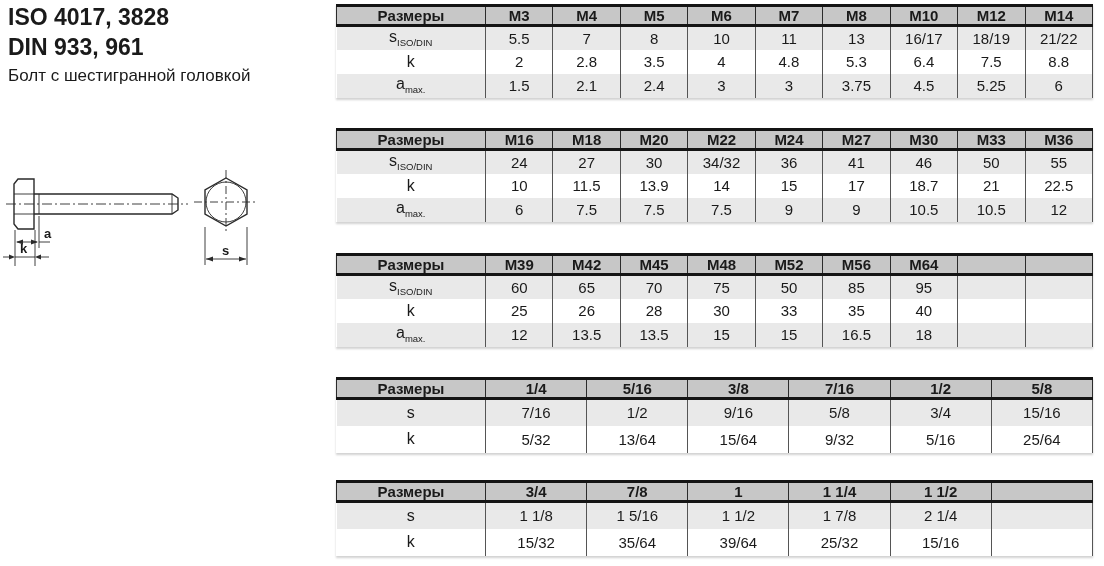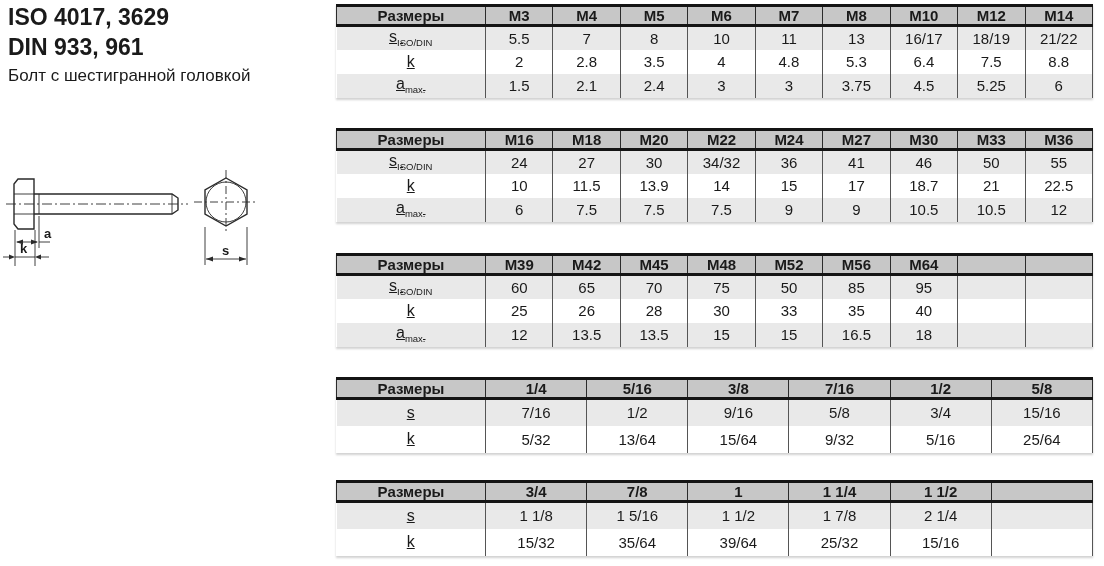--- a/index.html
+++ b/index.html
@@ -37,28 +37,28 @@
     border-top:3px solid var(--border-dark);border-bottom:3px solid var(--border-dark);
     font-size:15px;font-weight:700;height:19px;padding:0 2px;text-align:center;
   }
   table.dim-table tbody th,table.dim-table tbody td{
     border-left:1px solid var(--border-mid);border-right:1px solid var(--border-mid);
     border-top:none;border-bottom:none;
     text-align:center;font-size:15px;font-weight:400;padding:0 2px;height:24px;
   }
   table.inch tbody th,table.inch tbody td{height:27px;}
   table.dim-table tbody tr.shaded{background:var(--row-shaded);}
-  table.dim-table tbody th.rowlabel{border-left:none;font-size:16px;text-decoration:underline;}
+  table.dim-table tbody th.rowlabel{border-left:none;font-size:16px;}
   table.dim-table tbody th.rowlabel sub{font-size:9.5px;}
 </style>
 </head>
 <body>
 
 <div class="title-block">
-  <div class="title-main">ISO 4017, 3629</div>
+  <div class="title-main">ISO 4017, 3828</div>
   <div class="title-main">DIN 933, 961</div>
   <div class="title-sub">Болт с шестигранной головкой</div>
 </div>
 
 <svg id="drawing" viewBox="0 0 300 180">
 
   <path class="outline" d="M18,16 L34,16 L34,66 L18,66 L14,61 L14,21 Z"></path>
   <line class="thin" x1="14" y1="31" x2="34" y2="31"></line>
   <line class="thin" x1="14" y1="51" x2="34" y2="51"></line>
 

